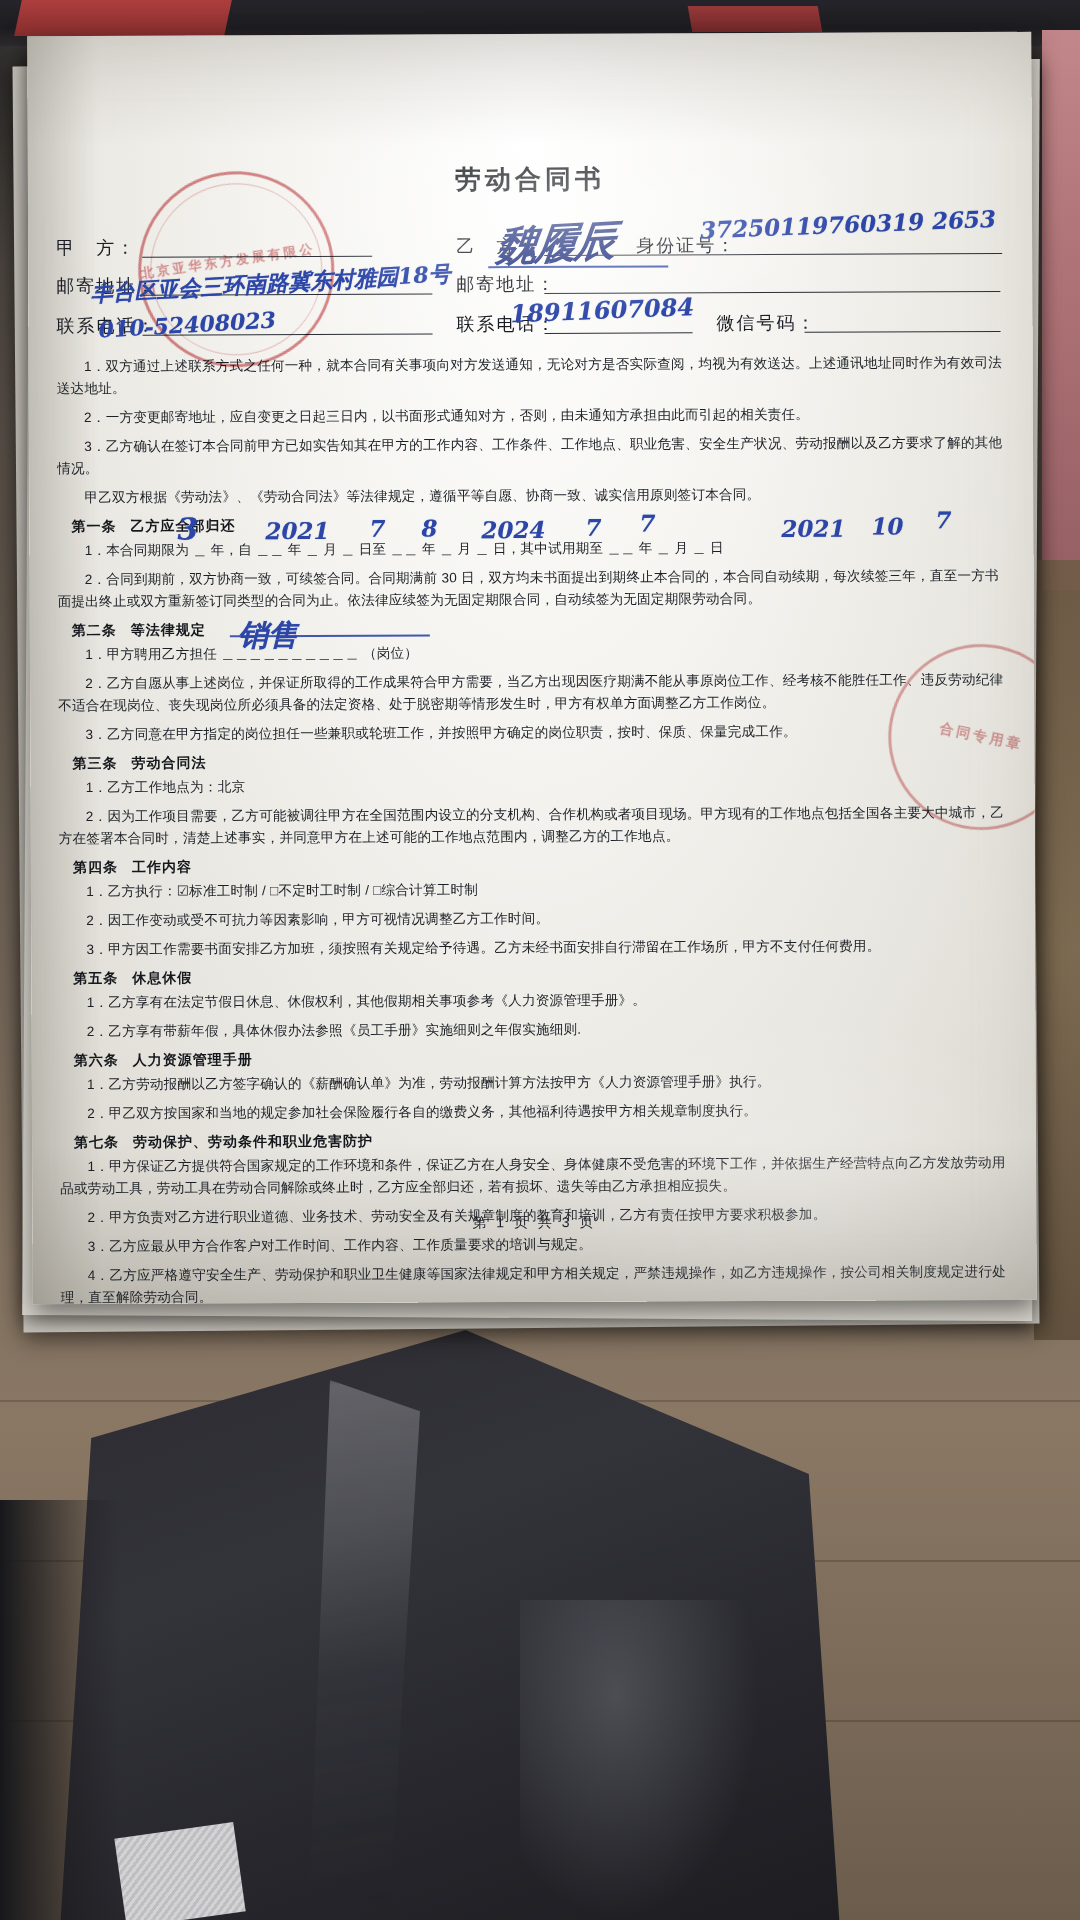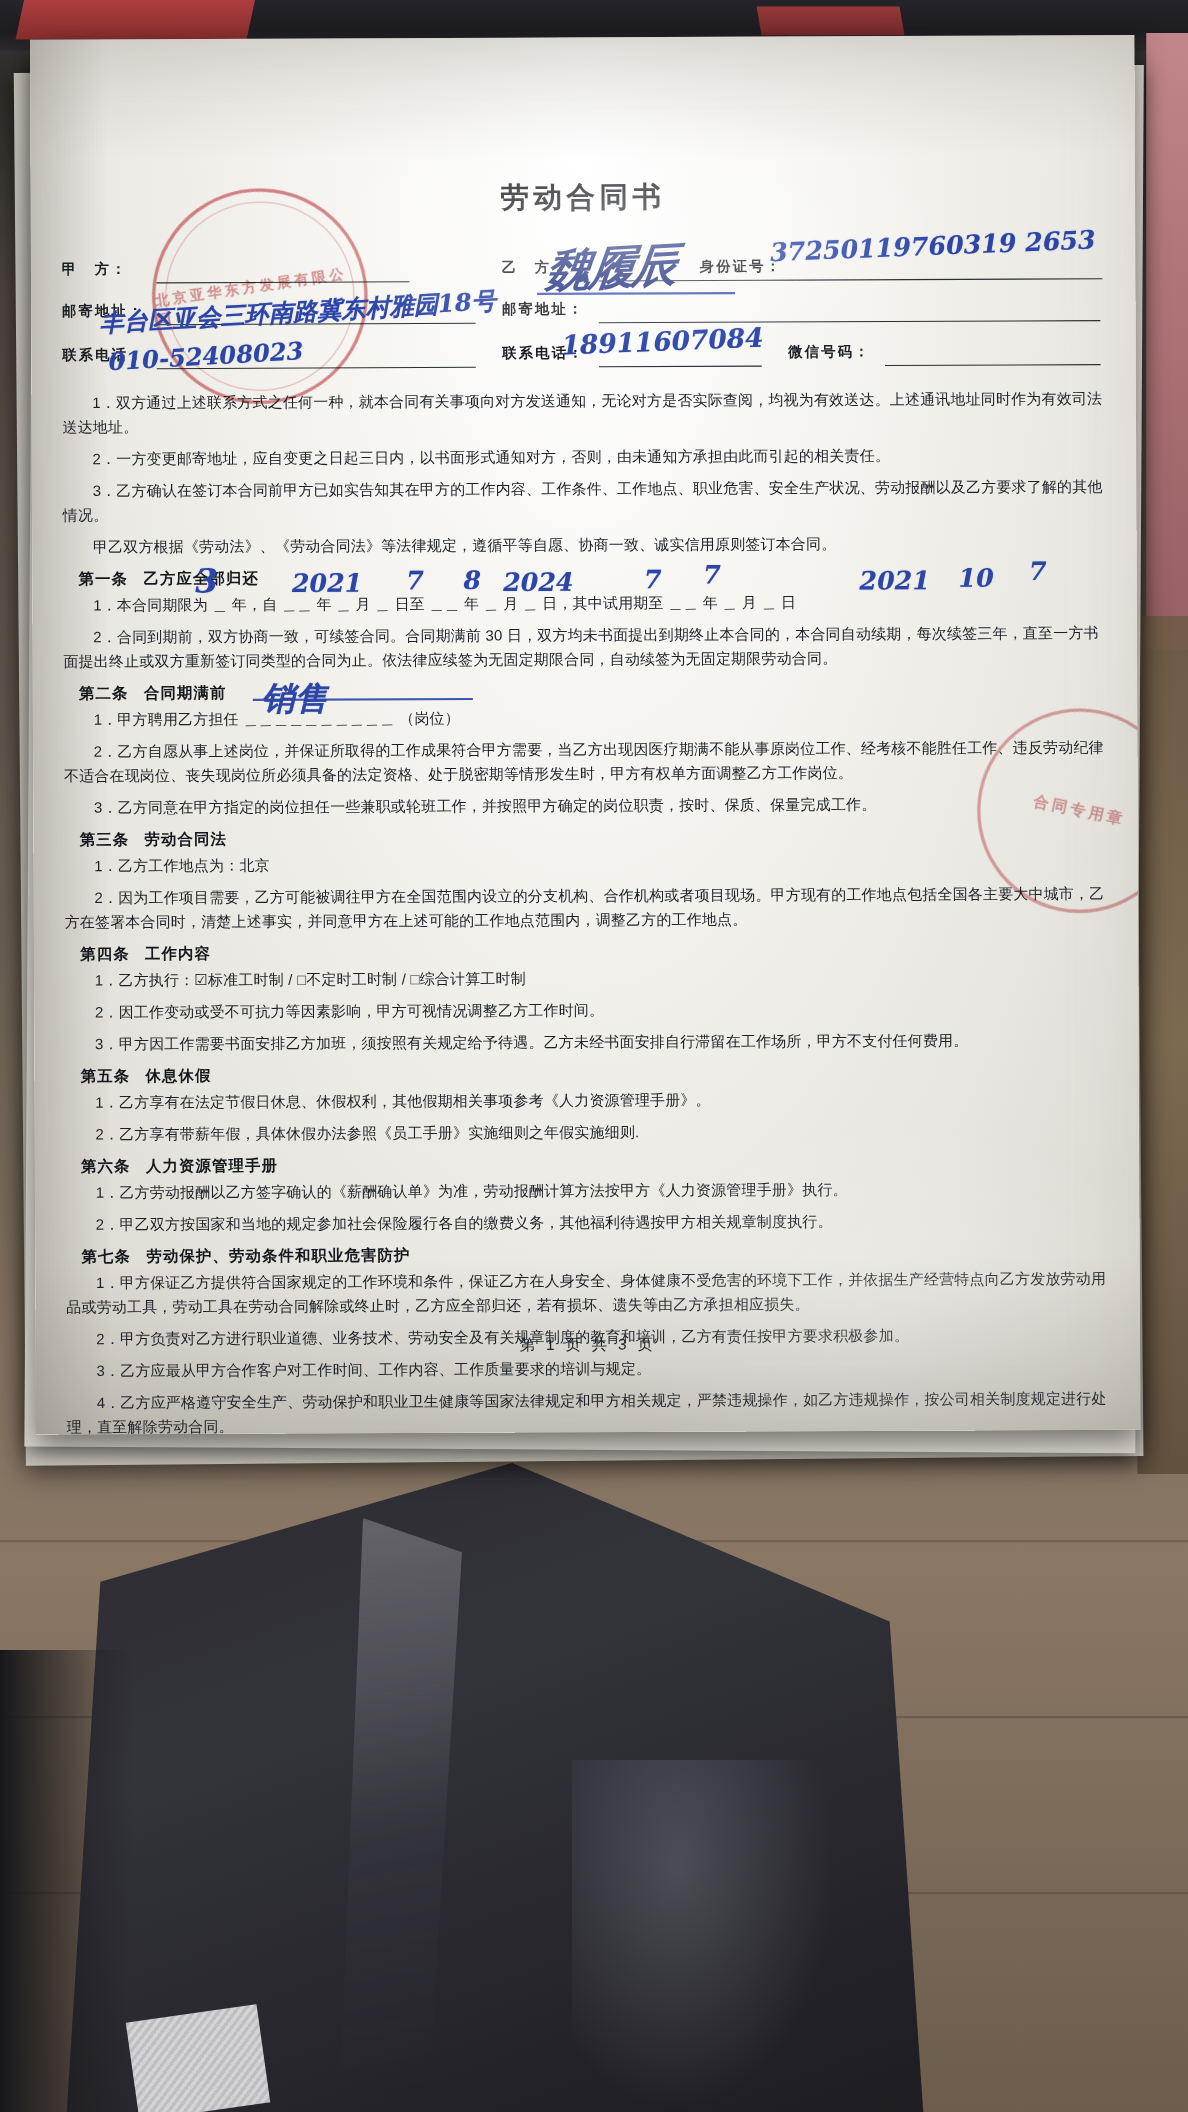--- a/index.html
+++ b/index.html
@@ -160,22 +160,22 @@
     font-size: 26px;
     font-weight: bold;
     letter-spacing: 4px;
     color: #15181d;
   }
 
   .party-block { position: absolute; left: 28px; top: 190px; width: 946px; }
   .row { position: relative; height: 40px; }
   .lbl {
     position: absolute;
-    font-size: 13px;
-    font-weight: bold;
+    font-size: 18px;
+    font-weight: normal;
     letter-spacing: 2px;
     color: #1a1d23;
     text-align: center;
   }
   .rule {
     position: absolute;
     border-bottom: 1px solid #2a2e35;
     height: 1px;
   }
 
@@ -361,21 +361,21 @@
       <p class="para">3．乙方确认在签订本合同前甲方已如实告知其在甲方的工作内容、工作条件、工作地点、职业危害、安全生产状况、劳动报酬以及乙方要求了解的其他情况。</p>
       <p class="para">甲乙双方根据《劳动法》、《劳动合同法》等法律规定，遵循平等自愿、协商一致、诚实信用原则签订本合同。</p>
 
       <div class="sec">
         <span>第一条</span><span class="sec-t">乙方应全部归还</span>
       </div>
       <p class="para">1．本合同期限为 ＿ 年，自 ＿＿ 年 ＿ 月 ＿ 日至 ＿＿ 年 ＿ 月 ＿ 日，其中试用期至 ＿＿ 年 ＿ 月 ＿ 日</p>
       <p class="para">2．合同到期前，双方协商一致，可续签合同。合同期满前 30 日，双方均未书面提出到期终止本合同的，本合同自动续期，每次续签三年，直至一方书面提出终止或双方重新签订同类型的合同为止。依法律应续签为无固定期限合同，自动续签为无固定期限劳动合同。</p>
 
       <div class="sec">
-        <span>第二条</span><span class="sec-t">合同期满前</span>
+        <span>第二条</span><span class="sec-t">等法律规定</span>
       </div>
       <p class="para">1．甲方聘用乙方担任 ＿＿＿＿＿＿＿＿＿＿ （岗位）</p>
       <p class="para">2．乙方自愿从事上述岗位，并保证所取得的工作成果符合甲方需要，当乙方出现因医疗期满不能从事原岗位工作、经考核不能胜任工作、违反劳动纪律不适合在现岗位、丧失现岗位所必须具备的法定资格、处于脱密期等情形发生时，甲方有权单方面调整乙方工作岗位。</p>
       <p class="para">3．乙方同意在甲方指定的岗位担任一些兼职或轮班工作，并按照甲方确定的岗位职责，按时、保质、保量完成工作。</p>
 
       <div class="sec">
         <span>第三条</span><span class="sec-t">劳动合同法</span>
       </div>
       <p class="para">1．乙方工作地点为：北京</p>
       <p class="para">2．因为工作项目需要，乙方可能被调往甲方在全国范围内设立的分支机构、合作机构或者项目现场。甲方现有的工作地点包括全国各主要大中城市，乙方在签署本合同时，清楚上述事实，并同意甲方在上述可能的工作地点范围内，调整乙方的工作地点。</p>
@@ -426,21 +426,21 @@
     <div class="hand med" style="left:62px; top:234px; transform:rotate(-3deg); font-size:22px;">丰台区亚会三环南路冀东村雅园18号</div>
 
     <div class="hand med" style="left:70px; top:276px; transform:rotate(-3deg); font-size:22px;">010-52408023</div>
 
     <div class="hand med" style="left:482px; top:262px; transform:rotate(-2deg); font-size:24px;">18911607084</div>
 
     <div class="hand big" style="left:148px; top:476px;">3</div>
     <div class="hand med" style="left:236px; top:482px;">2021</div>
     <div class="hand med" style="left:340px; top:480px;">7</div>
     <div class="hand med" style="left:392px; top:480px;">8</div>
-    <div class="hand med" style="left:428px; top:482px;">2024</div>
+    <div class="hand med" style="left:452px; top:482px;">2024</div>
     <div class="hand med" style="left:556px; top:480px;">7</div>
     <div class="hand med" style="left:610px; top:476px;">7</div>
     <div class="hand med" style="left:752px; top:482px;">2021</div>
     <div class="hand med" style="left:842px; top:480px;">10</div>
     <div class="hand med" style="left:906px; top:474px;">7</div>
 
     <div class="hand" style="left:208px; top:552px; font-size:30px;margin-top:28px;">销售</div>
     <div class="hand-ul" style="left:200px; top:600px; width:200px;"></div>
 
     <div class="glare"></div>

